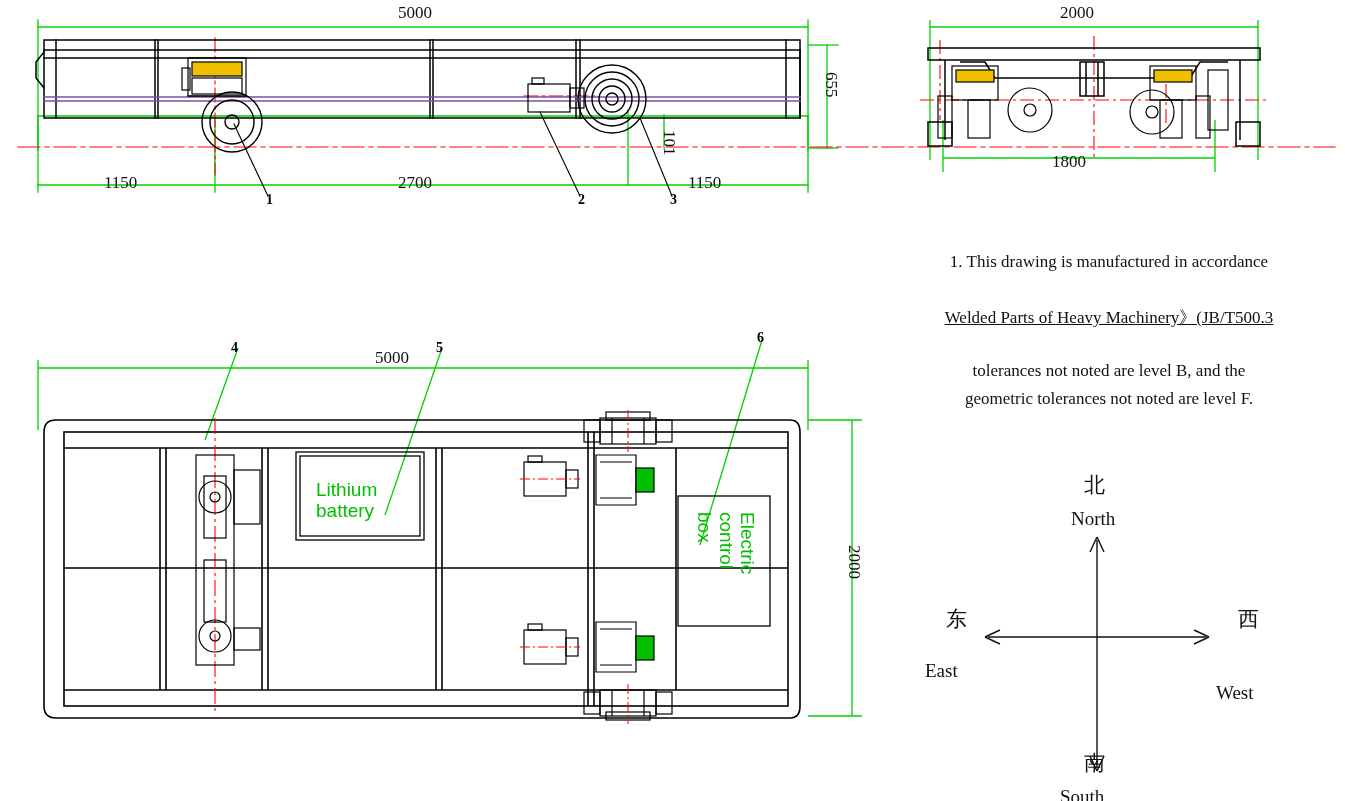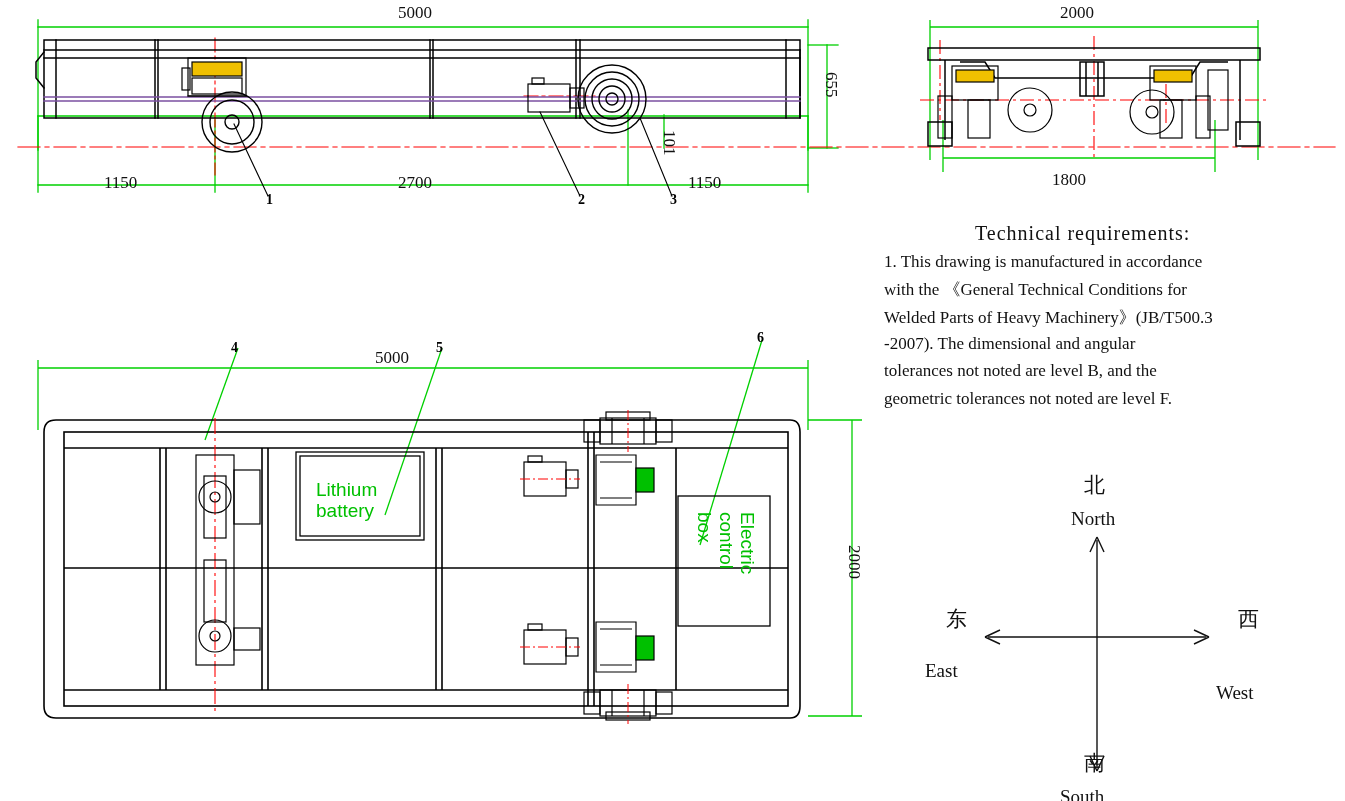--- a/index.html
+++ b/index.html
@@ -47,21 +47,21 @@
     font-family: "Liberation Sans", sans-serif;
   }
   .tech-title {
     color: #111111;
     font-size: 20px;
     letter-spacing: 1px;
   }
   .tech-line {
     color: #111111;
     font-size: 17px;
-    text-align: left;
+    text-align: center;
   }
   .compass-cn {
     color: #111111;
     font-size: 21px;
     text-align: center;
   }
   .compass-en {
     color: #111111;
     font-size: 19px;
     text-align: center;
@@ -323,40 +323,37 @@
   <div class="txt dim vert" style="left:660px; top:130px;">101</div>
   <div class="txt dim" style="left:104px; top:173px;">1150</div>
   <div class="txt dim" style="left:398px; top:173px;">2700</div>
   <div class="txt dim" style="left:688px; top:173px;">1150</div>
 
   <div class="txt balloon" style="left:266px; top:192px;">1</div>
   <div class="txt balloon" style="left:578px; top:192px;">2</div>
   <div class="txt balloon" style="left:670px; top:192px;">3</div>
 
   <div class="txt dim" style="left:1060px; top:3px;">2000</div>
-  <div class="txt dim" style="left:1052px; top:170px;">1800</div>
+  <div class="txt dim" style="left:1052px; top:152px;">1800</div>
 
   <div class="txt dim" style="left:375px; top:348px;">5000</div>
   <div class="txt dim vert" style="left:845px; top:545px;">2000</div>
 
   <div class="txt balloon" style="left:231px; top:340px;">4</div>
   <div class="txt balloon" style="left:436px; top:340px;">5</div>
   <div class="txt balloon" style="left:757px; top:330px;">6</div>
 
   <div class="txt green-label" style="left:316px; top:479px;">Lithium
 battery</div>
   <div class="txt green-label vert" style="left:694px; top:512px;">Electric
 control
 box</div>
 
-  <div class="txt tech-title" style="left:975px; top:222px;">Technical requirements:</div>
   <div class="txt tech-line" style="left:884px; top:252px; width:450px;">1. This drawing is manufactured in accordance</div>
-  <div class="txt tech-line" style="left:884px; top:280px; width:450px;">with the 《General Technical Conditions for</div>
-  <div class="txt tech-line" style="left:884px; top:308px; width:450px;">Welded Parts of Heavy Machinery》(JB/T500.3</div>
-  <div class="txt tech-line" style="left:884px; top:334px; width:450px;">-2007). The dimensional and angular</div>
+  <div class="txt tech-line" style="left:884px; top:308px; width:450px;text-decoration:underline;">Welded Parts of Heavy Machinery》(JB/T500.3</div>
   <div class="txt tech-line" style="left:884px; top:389px; width:450px;">geometric tolerances not noted are level F.</div>
   <div class="txt tech-line" style="left:884px; top:361px; width:450px;">tolerances not noted are level B, and the</div>
 
   <div class="txt compass-cn" style="left:1084px; top:474px;">北</div>
   <div class="txt compass-en" style="left:1063px; top:508px;margin-left:8px;">North</div>
 
   <div class="txt compass-cn" style="left:1084px; top:752px;">南</div>
   <div class="txt compass-en" style="left:1060px; top:786px;">South</div>
 
   <div class="txt compass-cn" style="left:946px; top:608px;">东</div>

